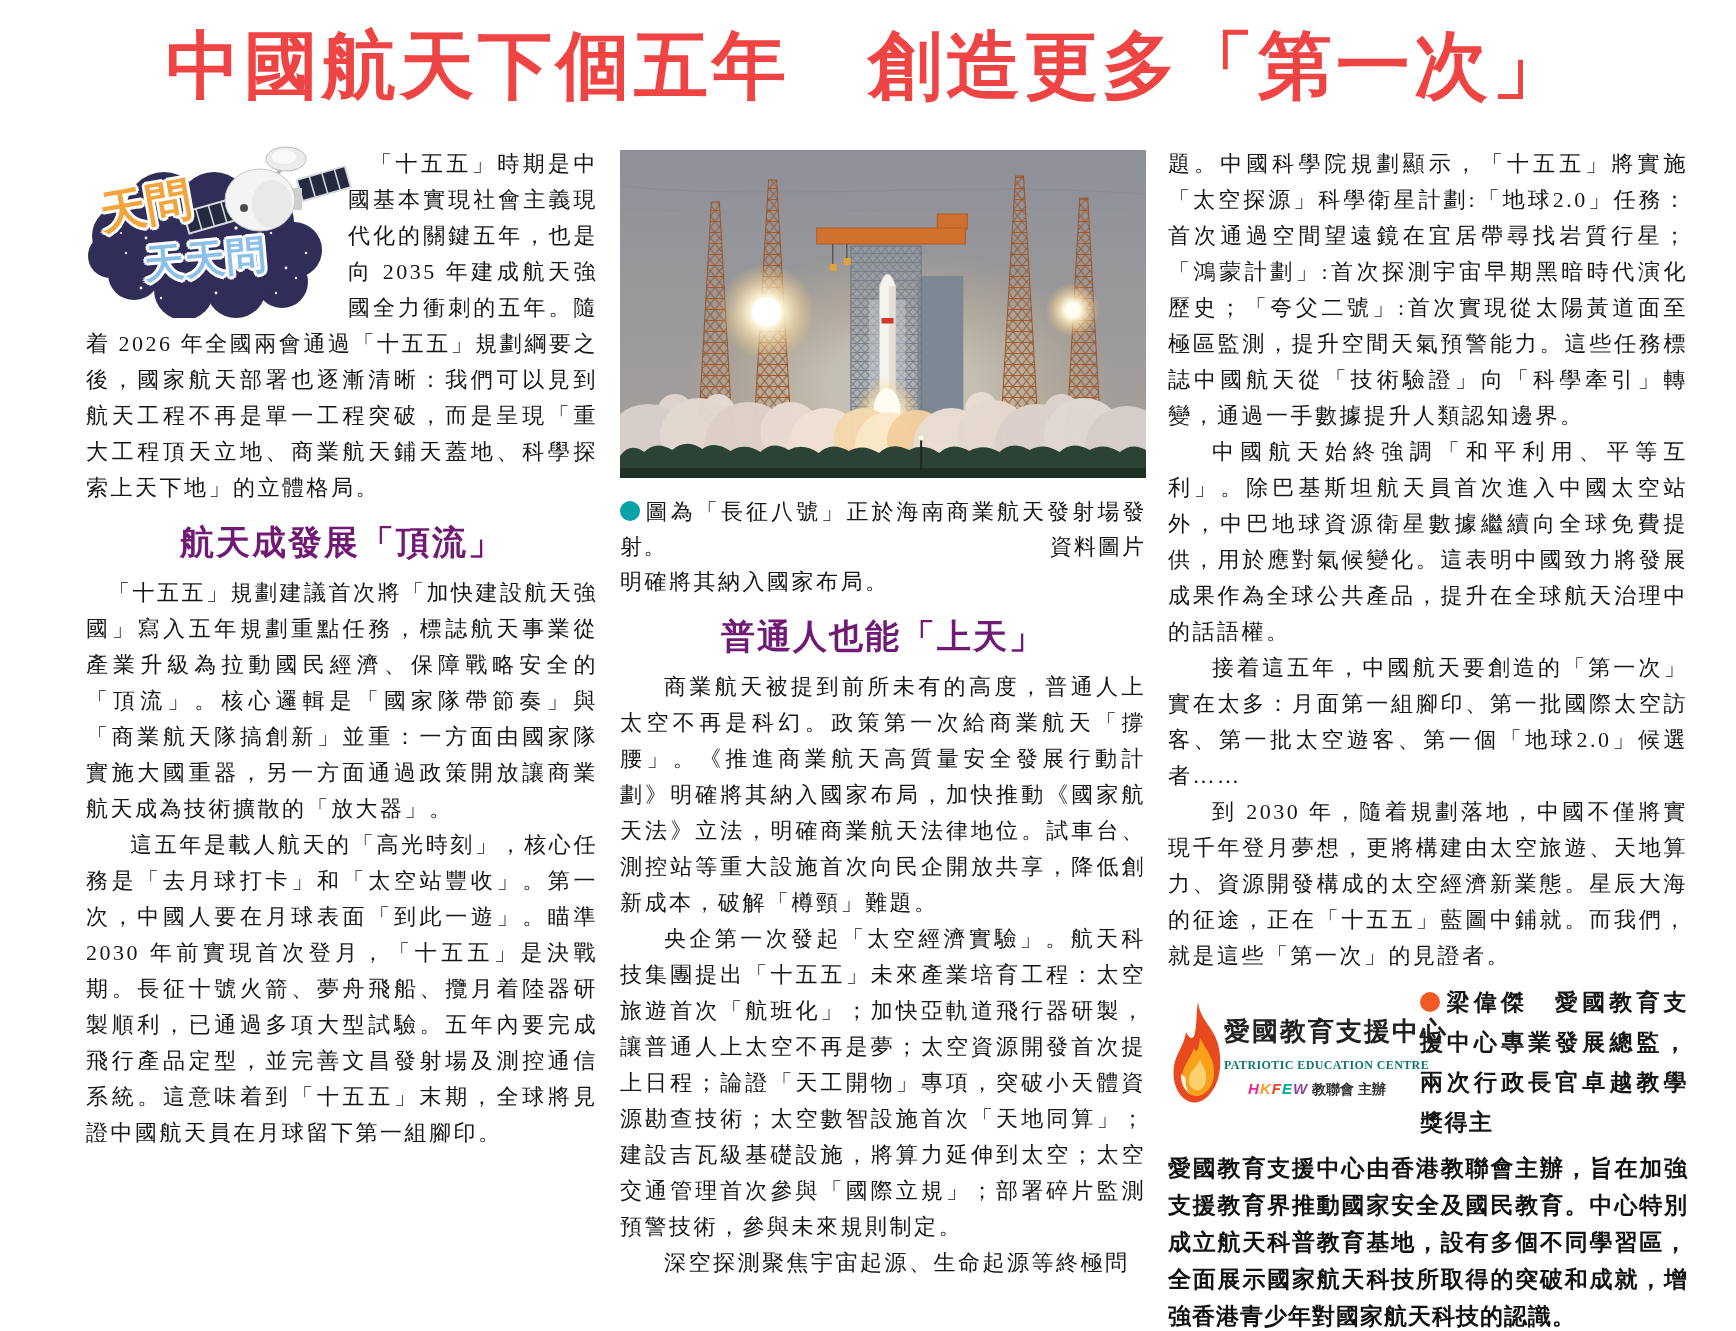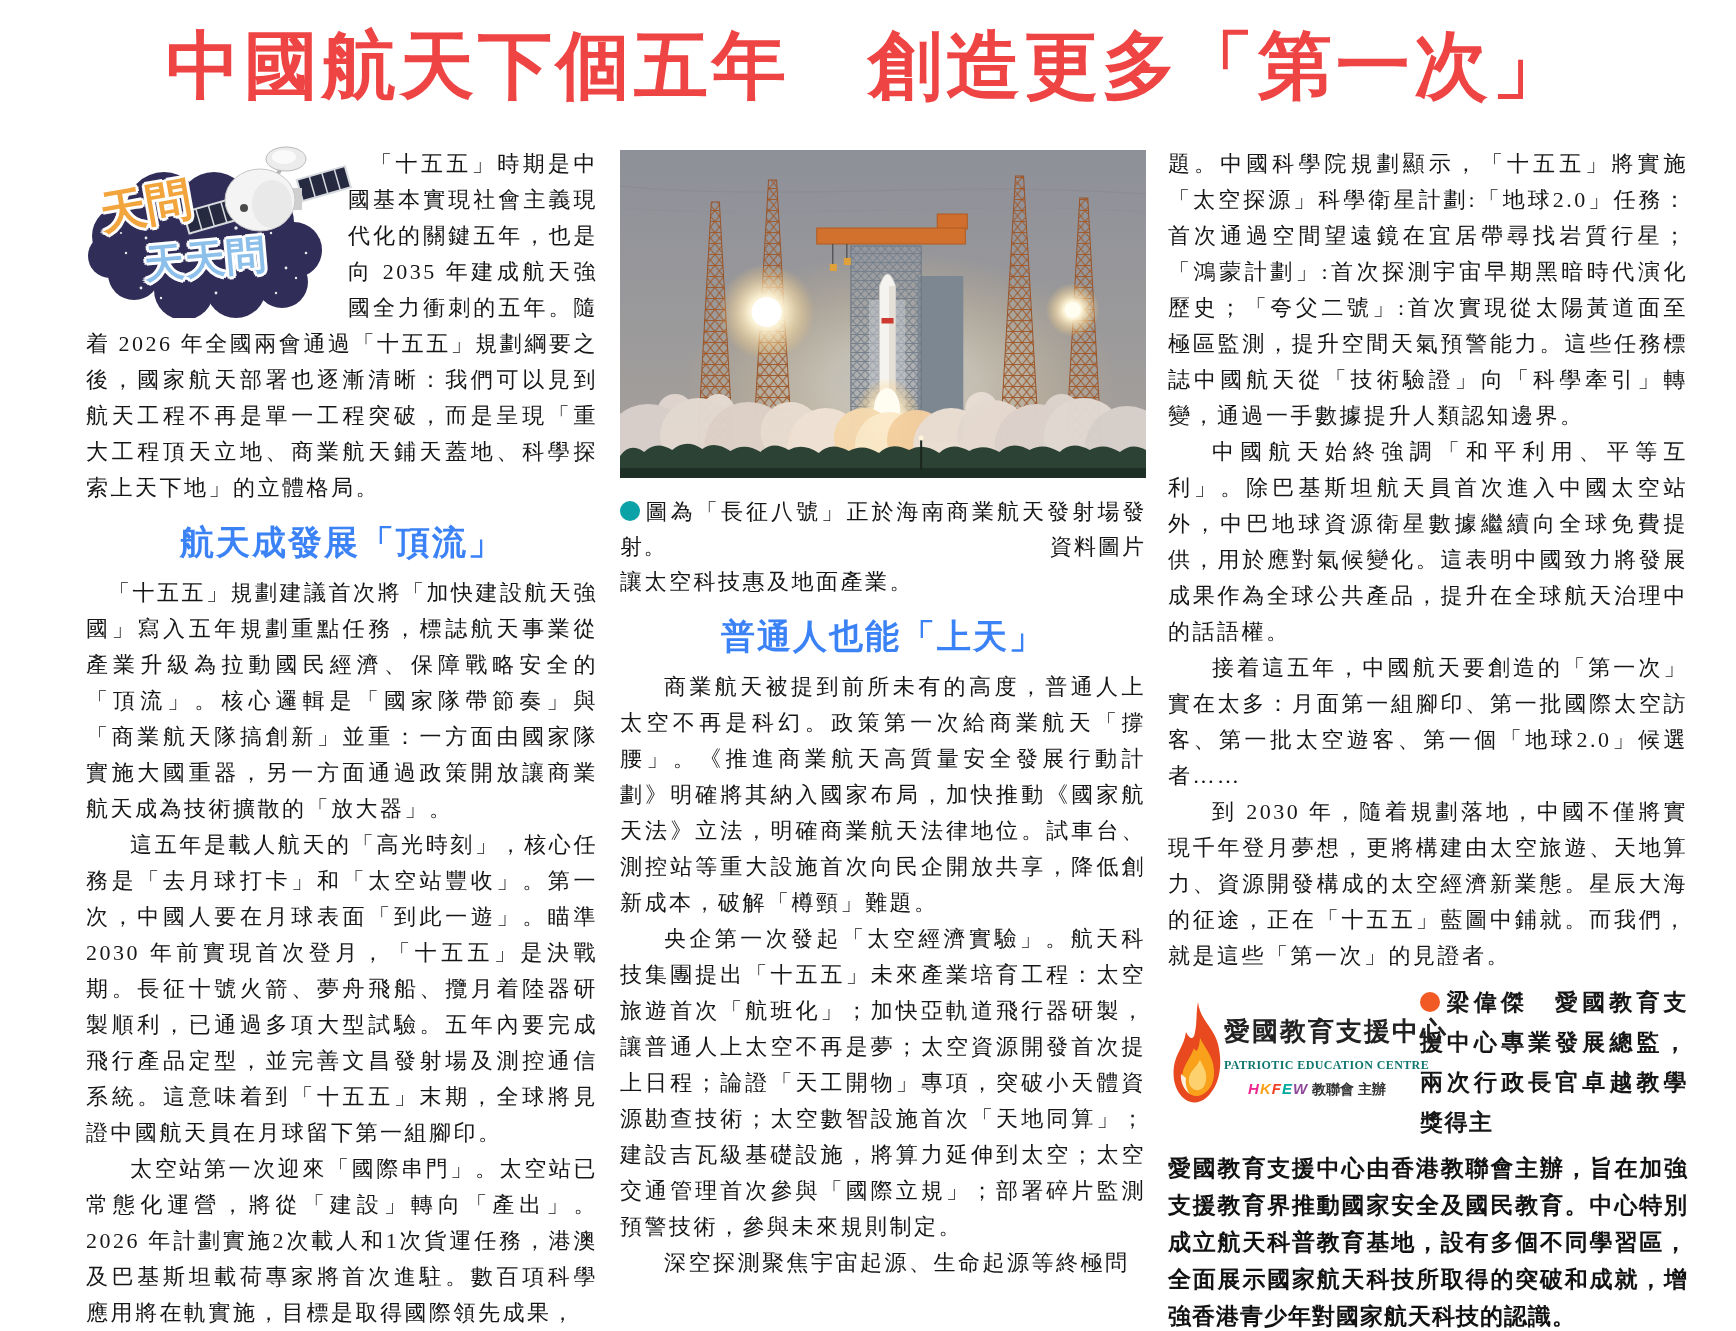--- a/index.html
+++ b/index.html
@@ -24,21 +24,21 @@
   .col-right{width:520px;}
   p.body{
     margin:0;font-size:22px;line-height:36px;letter-spacing:2.5px;
     text-align:justify;text-justify:inter-ideograph;
   }
   .ind1{text-indent:1em;}
   .ind2{text-indent:2em;}
   h2.sect{
     font-family:"Liberation Sans","DejaVu Sans",sans-serif;
     font-size:34px;font-weight:bold;letter-spacing:2px;
-    text-align:center;margin:14px 0 11px 0;line-height:44px;color:#3b82f6;
+    text-align:center;margin:14px 0 11px 0;line-height:44px;color:#701a75;
   }
   
   .topic-badge{float:left;width:252px;height:162px;position:relative;margin:4px 10px 4px 0;}
   .badge-cloud{position:absolute;left:0;top:6px;}
   .badge-t1{
     position:absolute;left:14px;top:26px;z-index:3;transform:rotate(-10deg);
     font-family:"Liberation Sans","DejaVu Sans",sans-serif;font-weight:bold;
     font-size:46px;color:#f2a53c;
     text-shadow:-3px 0 #fff,3px 0 #fff,0 -3px #fff,0 3px #fff,-2px -2px #fff,2px 2px #fff,-2px 2px #fff,2px -2px #fff;
   }
@@ -147,21 +147,20 @@
           <rect x="102" y="54" width="20" height="22" fill="#cfcfcf"></rect>
           <ellipse cx="80" cy="66" rx="35" ry="31" fill="#f4f4f4" stroke="#c6c6c6"></ellipse>
           <ellipse cx="92" cy="70" rx="20" ry="24" fill="#e1e1e1" opacity="0.6"></ellipse>
           <circle cx="64" cy="74" r="4" fill="#4a4a4a"></circle>
         </svg>
       </div>
       <p class="body ind1">「十五五」時期是中國基本實現社會主義現代化的關鍵五年，也是向 2035 年建成航天強國全力衝刺的五年。隨着 2026 年全國兩會通過「十五五」規劃綱要之後，國家航天部署也逐漸清晰：我們可以見到航天工程不再是單一工程突破，而是呈現「重大工程頂天立地、商業航天鋪天蓋地、科學探索上天下地」的立體格局。</p>
       <h2 class="sect">航天成發展「頂流」</h2>
       <p class="body ind1">「十五五」規劃建議首次將「加快建設航天強國」寫入五年規劃重點任務，標誌航天事業從產業升級為拉動國民經濟、保障戰略安全的「頂流」。核心邏輯是「國家隊帶節奏」與「商業航天隊搞創新」並重：一方面由國家隊實施大國重器，另一方面通過政策開放讓商業航天成為技術擴散的「放大器」。</p>
       <p class="body ind2">這五年是載人航天的「高光時刻」，核心任務是「去月球打卡」和「太空站豐收」。第一次，中國人要在月球表面「到此一遊」。瞄準2030 年前實現首次登月，「十五五」是決戰期。長征十號火箭、夢舟飛船、攬月着陸器研製順利，已通過多項大型試驗。五年內要完成飛行產品定型，並完善文昌發射場及測控通信系統。這意味着到「十五五」末期，全球將見證中國航天員在月球留下第一組腳印。</p>
-      <p class="body ind2">太空站第一次迎來「國際串門」。太空站已常態化運營，將從「建設」轉向「產出」。2026 年計劃實施2次載人和1次貨運任務，港澳及巴基斯坦載荷專家將首次進駐。數百項科學應用將在軌實施，目標是取得國際領先成果，</p>
     </div>
 
     <div class="col col-mid">
       <figure class="launch">
         <svg width="526" height="328" viewBox="0 0 524 328" preserveAspectRatio="none">
           <defs>
             <linearGradient id="sky" x1="0" y1="0" x2="0" y2="1">
               <stop offset="0" stop-color="#8e9099"></stop>
                 <stop offset="0.55" stop-color="#9b9a9b"></stop>
                 <stop offset="1" stop-color="#a9a19b"></stop>
@@ -234,21 +233,21 @@
           <path d="M0,306 Q10,292 24,302 Q36,290 52,300 Q66,288 82,299 Q94,290 110,301 Q124,292 140,302 Q152,290 168,300 Q182,292 198,303 Q210,291 228,301 Q242,293 258,303 Q270,291 288,300 Q302,292 318,303 Q330,291 348,301 Q362,293 378,302 Q390,290 408,300 Q422,292 438,302 Q450,290 468,300 Q482,292 498,302 Q510,292 524,300 L524,328 L0,328 Z" fill="#2b4234"></path>
           <rect x="0" y="318" width="524" height="10" fill="#1e2f25"></rect>
           <line x1="300" y1="288" x2="300" y2="320" stroke="#1b261e" stroke-width="2"></line>
           <circle cx="300" cy="288" r="2.5" fill="#fdf6da"></circle>
         </svg>
         <figcaption class="caption">
           <span class="dot dot-teal"></span><span>圖為「長征八號」正於海南商業航天發射場發射。</span>
           <span class="credit">資料圖片</span>
         </figcaption>
       </figure>
-      <p class="body cont">讓太空科技惠及地面產業。</p>
+      <p class="body cont">明確將其納入國家布局。</p>
       <h2 class="sect">普通人也能「上天」</h2>
       <p class="body ind2">商業航天被提到前所未有的高度，普通人上太空不再是科幻。政策第一次給商業航天「撐腰」。《推進商業航天高質量安全發展行動計劃》明確將其納入國家布局，加快推動《國家航天法》立法，明確商業航天法律地位。試車台、測控站等重大設施首次向民企開放共享，降低創新成本，破解「樽頸」難題。</p>
       <p class="body ind2">央企第一次發起「太空經濟實驗」。航天科技集團提出「十五五」未來產業培育工程：太空旅遊首次「航班化」；加快亞軌道飛行器研製，讓普通人上太空不再是夢；太空資源開發首次提上日程；論證「天工開物」專項，突破小天體資源勘查技術；太空數智設施首次「天地同算」；建設吉瓦級基礎設施，將算力延伸到太空；太空交通管理首次參與「國際立規」；部署碎片監測預警技術，參與未來規則制定。</p>
       <p class="body ind2">深空探測聚焦宇宙起源、生命起源等終極問</p>
     </div>
 
     <div class="col col-right">
       <p class="body">題。中國科學院規劃顯示，「十五五」將實施「太空探源」科學衛星計劃:「地球2.0」任務：首次通過空間望遠鏡在宜居帶尋找岩質行星；「鴻蒙計劃」:首次探測宇宙早期黑暗時代演化歷史；「夸父二號」:首次實現從太陽黃道面至極區監測，提升空間天氣預警能力。這些任務標誌中國航天從「技術驗證」向「科學牽引」轉變，通過一手數據提升人類認知邊界。</p>
       <p class="body ind2">中國航天始終強調「和平利用、平等互利」。除巴基斯坦航天員首次進入中國太空站外，中巴地球資源衛星數據繼續向全球免費提供，用於應對氣候變化。這表明中國致力將發展成果作為全球公共產品，提升在全球航天治理中的話語權。</p>
       <p class="body ind2">接着這五年，中國航天要創造的「第一次」實在太多：月面第一組腳印、第一批國際太空訪客、第一批太空遊客、第一個「地球2.0」候選者……</p>

